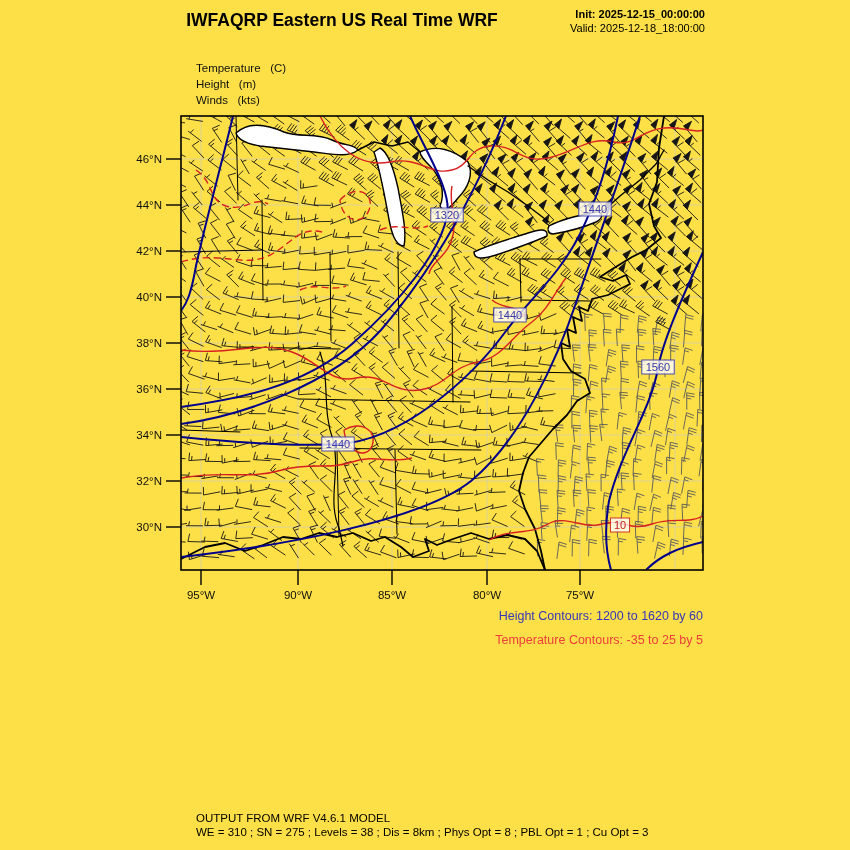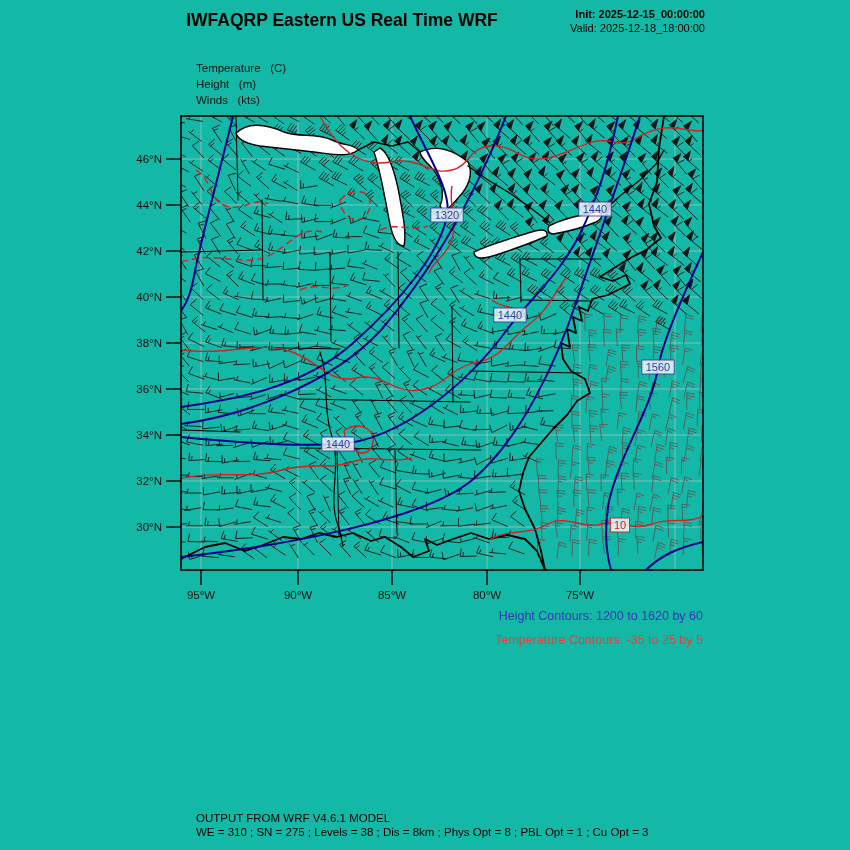--- a/index.html
+++ b/index.html
@@ -1,16 +1,16 @@
 <!DOCTYPE html>
 <html><head>
 <meta charset="utf-8">
 <style>
   html,body{margin:0;padding:0;background:#fff;}
-  .page{position:relative;width:850px;height:850px;background:#14b8a6;overflow:hidden;
+  .page{position:relative;width:850px;height:850px;background:#fde047;overflow:hidden;
         font-family:"Liberation Sans", sans-serif;}
   svg text{font-family:"Liberation Sans", sans-serif;}
   .title-text{font-size:17.5px;font-weight:bold;fill:#000;}
   .init-text{font-size:11px;font-weight:bold;fill:#000;}
   .valid-text{font-size:11px;fill:#000;}
   .legend-text{font-size:11.5px;fill:#111;}
   .caption-height{font-size:12.5px;fill:#3636b8;}
   .caption-temp{font-size:12.5px;fill:#f03c3c;}
   .footer-text{font-size:11.5px;fill:#000;}
   .tick-label{font-size:11.5px;fill:#111;}

